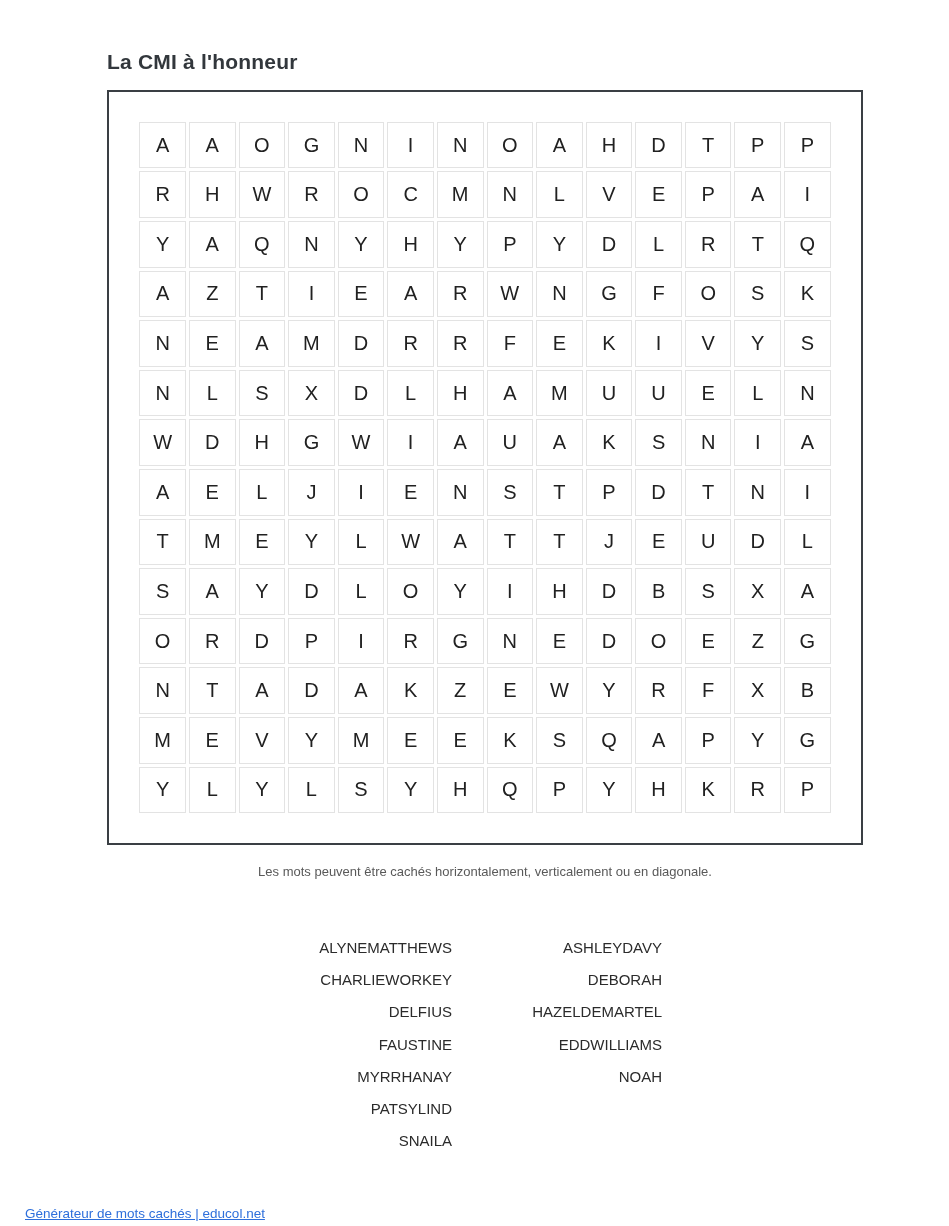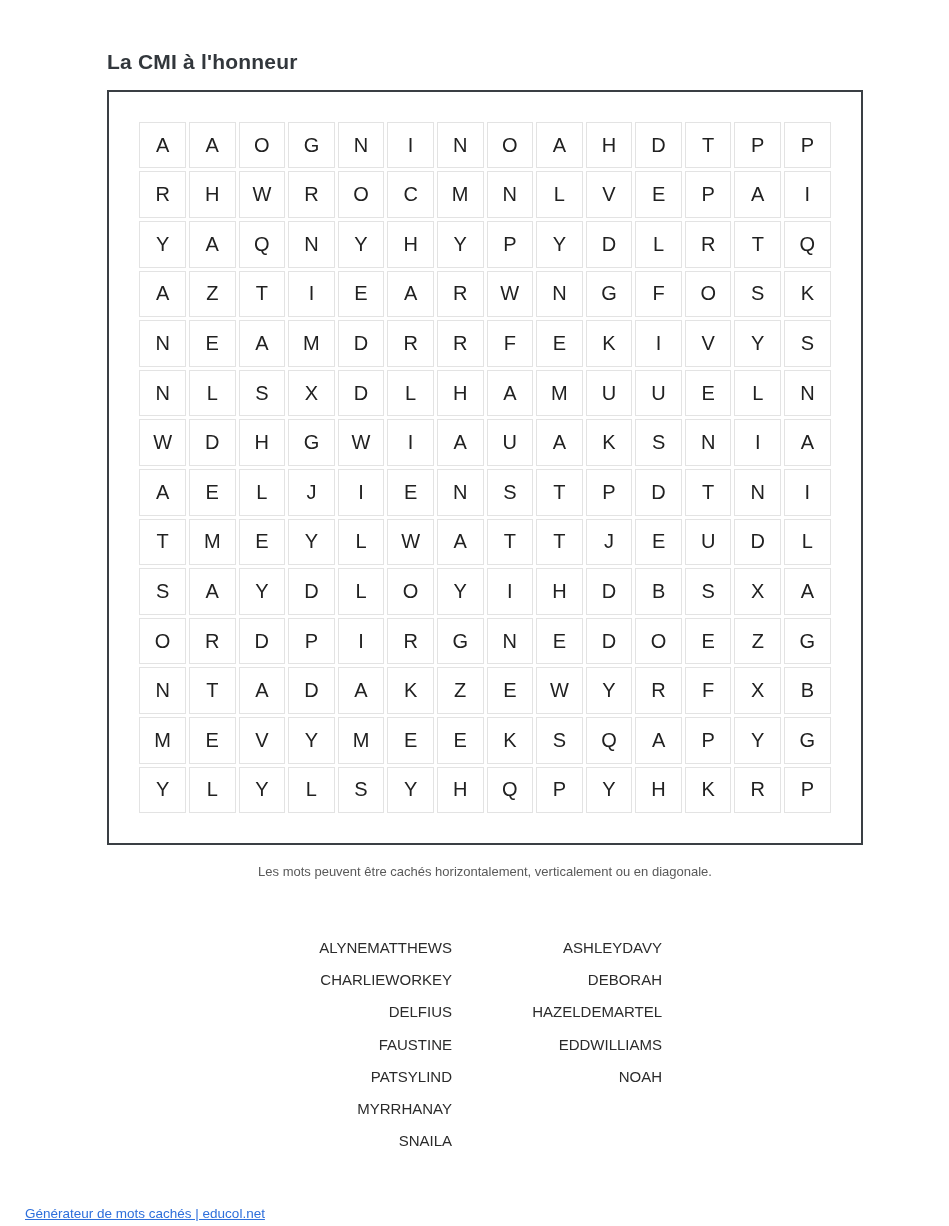--- a/index.html
+++ b/index.html
@@ -304,22 +304,22 @@
 </div>
 
 <div class="hint-text">Les mots peuvent être cachés horizontalement, verticalement ou en diagonale.</div>
 
 <div class="word-list">
   <div class="word-col">
       <div class="word-item">ALYNEMATTHEWS</div>
       <div class="word-item">CHARLIEWORKEY</div>
       <div class="word-item">DELFIUS</div>
       <div class="word-item">FAUSTINE</div>
+      <div class="word-item">MYRRHANAY</div>
       <div class="word-item">PATSYLIND</div>
-      <div class="word-item">MYRRHANAY</div>
       <div class="word-item">SNAILA</div>
     </div>
   <div class="word-col">
       <div class="word-item">ASHLEYDAVY</div>
       <div class="word-item">DEBORAH</div>
       <div class="word-item">HAZELDEMARTEL</div>
       <div class="word-item">EDDWILLIAMS</div>
       <div class="word-item">NOAH</div>
     </div>
 </div>

